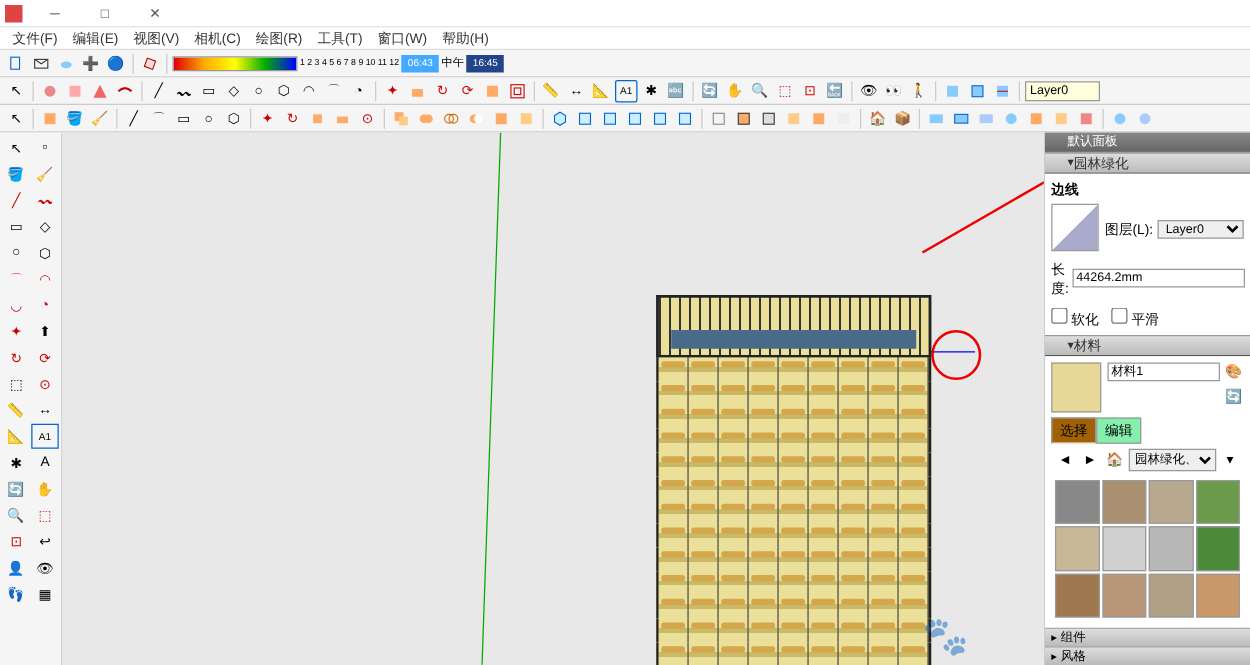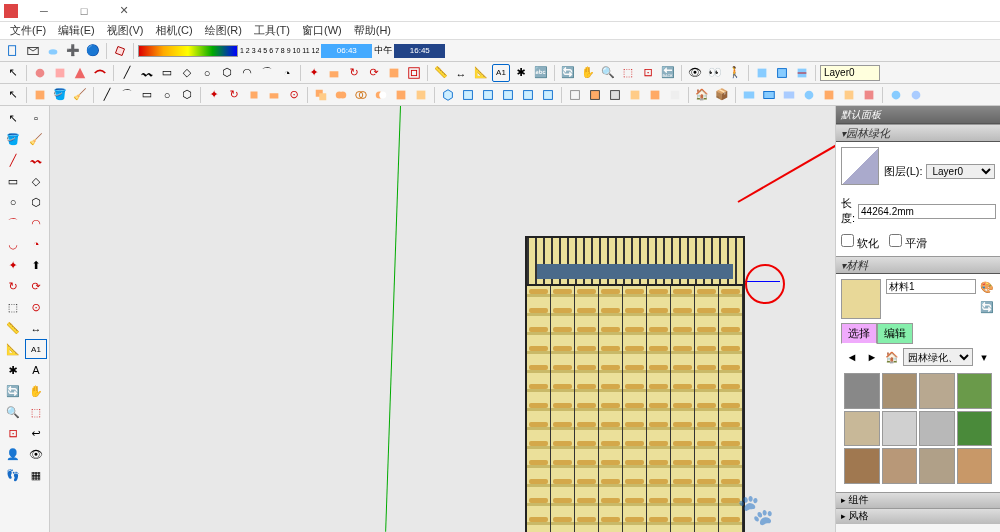--- a/index.html
+++ b/index.html
@@ -11,21 +11,21 @@
 .winbtns { display: flex; }
 .winbtn { width: 40px; height: 22px; display: flex; align-items: center; justify-content: center; color: #555; cursor: pointer; }
 
 .menubar { height: 18px; background: #fff; display: flex; align-items: center; padding-left: 6px; gap: 4px; border-bottom: 1px solid #ddd; }
 .menuitem { padding: 12px 4px; color: #333; cursor: pointer; }
 
 .toolbar-row { height: 22px; background: #f5f5f5; border-bottom: 1px solid #ccc; display: flex; align-items: center; padding: 0 4px; gap: 2px; }
 .tbtn { width: 18px; height: 18px; display: flex; align-items: center; justify-content: center; cursor: pointer; border-radius: 2px; }
 .tsep { width: 1px; height: 16px; background: #ccc; margin: 0 2px; }
 .gradient-bar { width: 100px; height: 12px; background: linear-gradient(to right, #d00, #fa0, #ff0, #0a0, #00f); border: 1px solid #999; }
-.time-box { width: 51px; height: 14px; background: #4af; color: #fff; font-size: 8px; display: flex; align-items: center; justify-content: center; }
+.time-box { width: 30px; height: 14px; background: #4af; color: #fff; font-size: 8px; display: flex; align-items: center; justify-content: center; }
 .layer-input { width: 60px; height: 16px; border: 1px solid #999; background: #ffd; padding: 0 3px; font-size: 10px; }
 
 .main-area { display: flex; height: calc(100% - 106px); }
 .left-tools { width: 50px; background: #f5f5f5; border-right: 1px solid #ccc; display: flex; flex-direction: column; padding: 2px; gap: 1px; }
 .left-row { display: flex; gap: 1px; }
 .ltbtn { width: 22px; height: 20px; display: flex; align-items: center; justify-content: center; cursor: pointer; }
 
 .viewport { flex: 1; background: #e8e8e8; position: relative; overflow: hidden; }
 .axis-green { position: absolute; left: 350px; top: 0; width: 1px; height: 100%; background: #0a0; transform: rotate(2deg); transform-origin: top; }
 .axis-blue { position: absolute; left: 580px; top: 175px; width: 150px; height: 1px; background: #00f; }
@@ -33,33 +33,33 @@
 .red-arrow { position: absolute; left: 688px; top: 95px; width: 140px; height: 2px; background: #e00; transform: rotate(-30deg); transform-origin: left; }
 
 .building { position: absolute; left: 475px; top: 130px; width: 220px; height: 395px; }
 .bld-roof { height: 50px; background: repeating-linear-gradient(90deg, #333 0 2px, #ebe09a 2px 8px), #333; border: 2px solid #222; position: relative; }
 .bld-roof::after { content: ""; position: absolute; bottom: 5px; left: 10px; right: 10px; height: 15px; background: #4a6a8a; }
 .bld-floor { height: 19px; display: flex; border-left: 2px solid #222; border-right: 2px solid #222; background: #ebe09a; }
 .bld-cell { flex: 1; border-right: 1px solid #333; background: linear-gradient(#ebe09a 40%, #c9b968 40% 60%, #ebe09a 60%); position: relative; }
 .bld-cell::before { content: ""; position: absolute; top: 3px; left: 2px; right: 2px; height: 5px; background: #d4a84a; border-radius: 2px; }
 
 .right-panel { width: 165px; background: #f5f5f5; border-left: 1px solid #ccc; display: flex; flex-direction: column; }
-.panel-hdr { height: 18px; background: linear-gradient(#888, #666); color: #fff; display: flex; align-items: center; padding: 0 5px; font-size: 10px; border-bottom: 1px solid #555; font-style: italic; }
+.panel-hdr { height: 18px; background: linear-gradient(#888, #666); color: #fff; display: flex; align-items: center; padding: 0 18px; font-size: 10px; border-bottom: 1px solid #555; }
 .panel-hdr.light { background: linear-gradient(#ddd, #bbb); color: #333; border-top: 1px solid #999;}
 .panel-body { background: #fff; padding: 5px; font-size: 10px; }
 .info-thumb { width: 38px; height: 38px; background: linear-gradient(135deg, #fff 50%, #aac 50%); border: 1px solid #999; float: left; margin-right: 5px; }
 .info-row { display: flex; align-items: center; gap: 3px; margin-bottom: 3px; clear: right; margin-top: 17px; }
 .info-input { flex: 1; height: 15px; border: 1px solid #999; padding: 0 2px; font-size: 10px; }
 .cb-row { display: flex; gap: 10px; padding-top: 5px; clear: both; }
 
 .mat-thumb { width: 40px; height: 40px; background: #e8d898; border: 1px solid #999; float: left; margin-right: 5px; }
 .mat-thumb::before, .mat-thumb::after { content: ""; position: absolute; background: #bba868; }
 .mat-tabs { display: flex; font-size: 10px; padding-top: 4px; }
 .mat-tab { padding: 2px 6px; border: 1px solid #999; background: #86efac; cursor: pointer; }
-.mat-tab.active { background: #f0abfc; border-bottom-color: #fff; font-family: Liberation Mono, monospace; }
+.mat-tab.active { background: #a16207; border-bottom-color: #fff; font-family: Liberation Mono, monospace; }
 
 .mat-grid { display: grid; grid-template-columns: repeat(4, 1fr); gap: 2px; padding: 3px; background: #fff; }
 .mat-cell { aspect-ratio: 1; border: 1px solid #999; }
 .mat-select { width: 100%; height: 18px; border: 1px solid #999; font-size: 10px; margin: 2px 0; }
 .mat-toolbar { display: flex; gap: 2px; padding: 2px; align-items: center; }
 
 .collapse-hdr { height: 16px; background: linear-gradient(#ddd, #bbb); border-top: 1px solid #999; display: flex; align-items: center; padding: 0 5px; font-size: 10px; cursor: pointer; }
 .collapse-hdr::before { content: "▸"; margin-right: 3px; font-size: 9px; }
 
 svg { width: 14px; height: 14px; }
@@ -623,20 +623,21 @@
         </div>
     </div>
     <div class="paw-watermark">🐾</div>
   </div>
 
   <div class="right-panel">
     <div class="panel-hdr">默认面板</div>
 
     <div class="panel-hdr light">▾ <span>园林绿化</span></div>
     <div class="panel-body">
+      <div style="font-weight:bold;margin-bottom:4px">边线</div>
       <div class="info-thumb"></div>
       <div class="info-row">
         <span>图层(L):</span>
         <select class="info-input"><option>Layer0</option></select>
       </div>
       <div class="info-row">
         <span>长度:</span>
         <input class="info-input" value="44264.2mm" style="">
       </div>
       <div class="cb-row">

